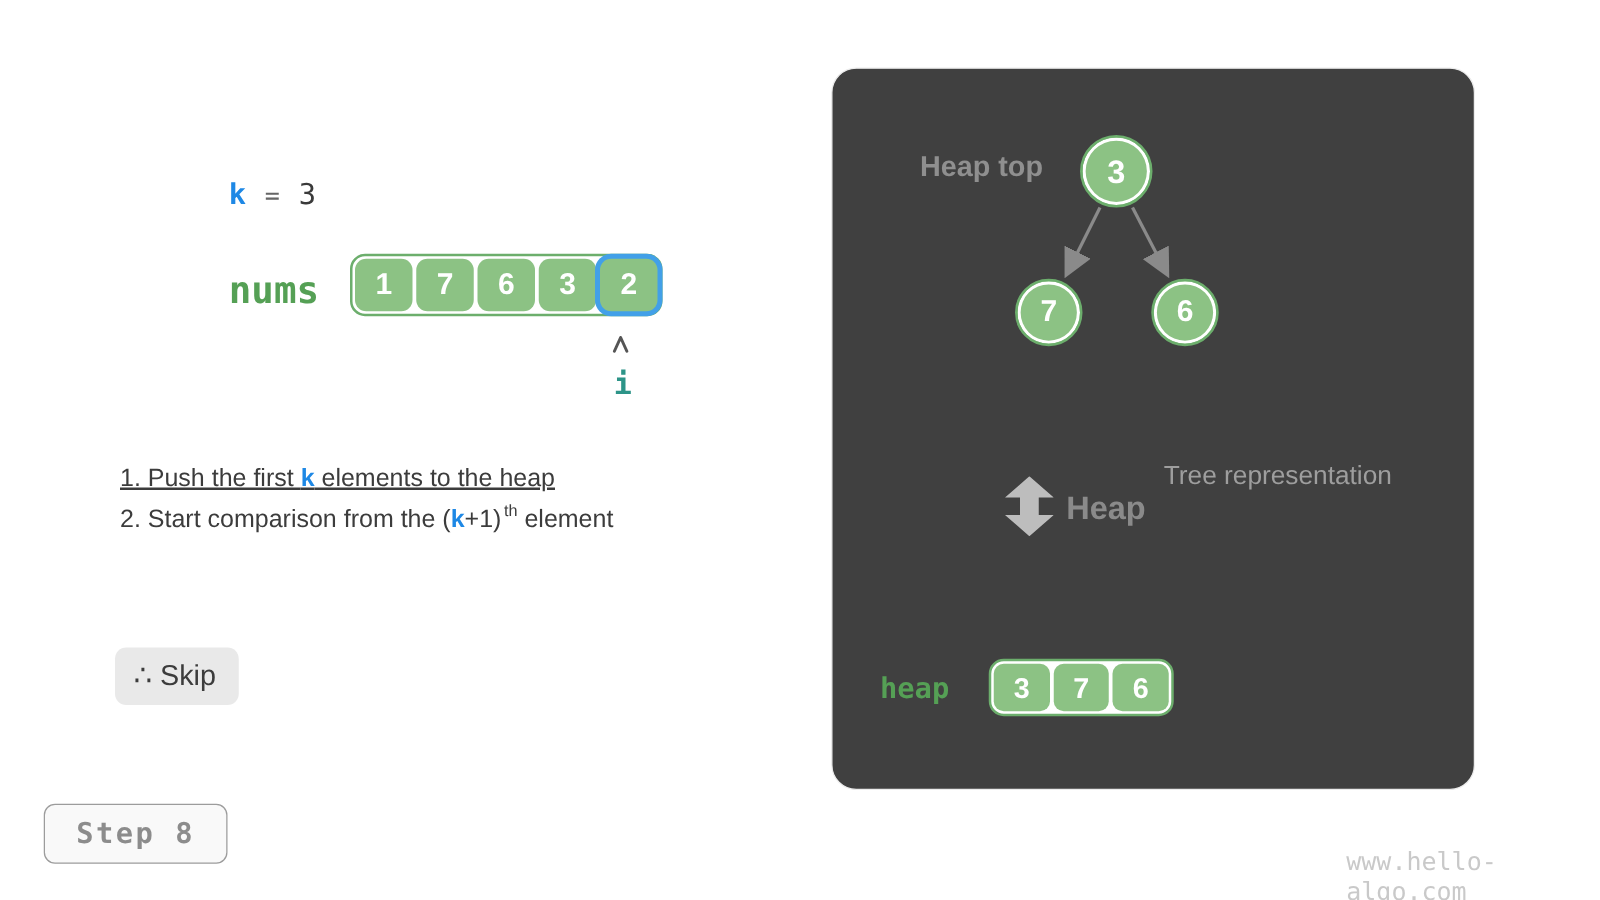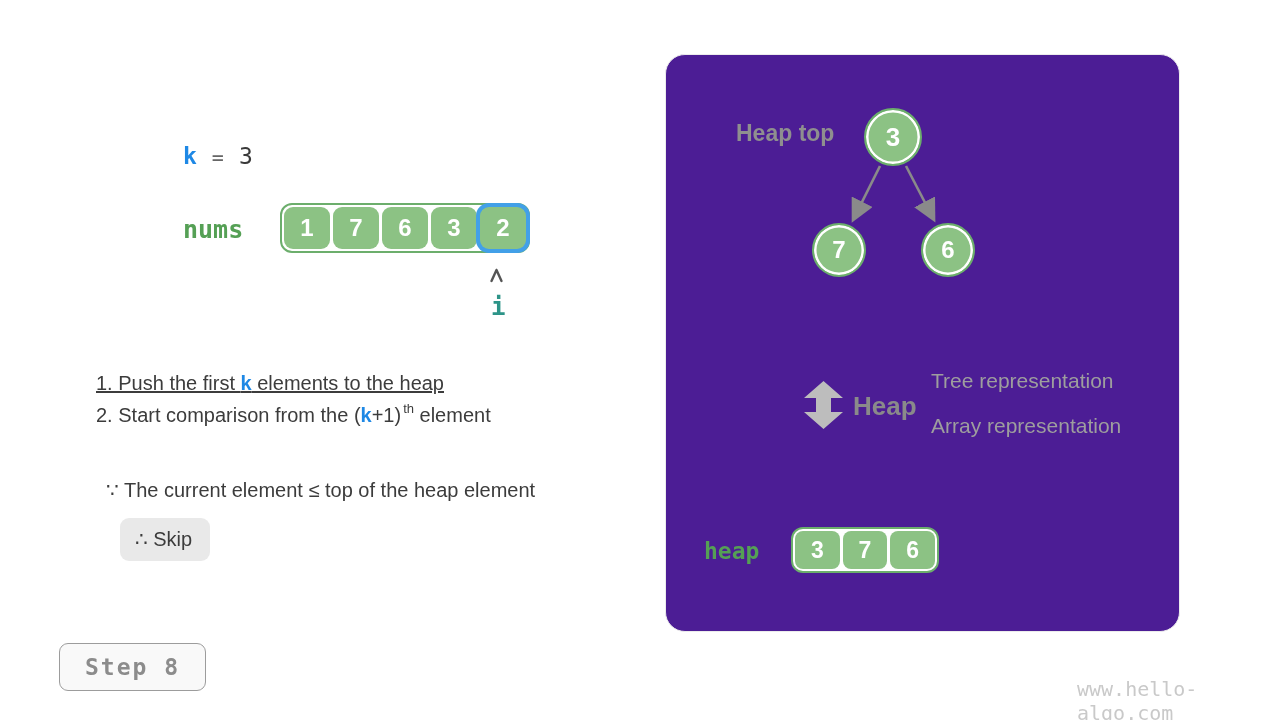--- a/index.html
+++ b/index.html
@@ -11,53 +11,53 @@
 
   
   .k-line { position:absolute; left:183px; top:143px; display:flex; align-items:baseline; gap:15px;
             font-family:"DejaVu Sans Mono", monospace; font-size:23px; }
   .k-line .var { color:#1e88e5; font-weight:bold; }
   .k-line .op  { color:#666; font-size:20px; }
   .k-line .val { color:#3a3a3a; }
 
   
   .nums-label { position:absolute; left:183px; top:215px; font-family:"DejaVu Sans Mono", monospace;
-                font-weight:bold; font-size:25px; color:#55a055; }
+                font-weight:bold; font-size:30px; color:#55a055; }
   .array-box { position:absolute; display:flex; align-items:center; gap:3px;
                background:#ffffff; border:2px solid #6cae6c; border-radius:12px; padding:2px; }
   .nums-array { left:280px; top:203px; width:250px; height:50px; }
   .cell { flex:1; height:100%; background:#8cc284; border-radius:9px; color:#ffffff;
           font-weight:bold; font-size:24px; display:flex; align-items:center; justify-content:center; }
   .cell.hl { box-shadow:0 0 0 4px #42a0e8; }
 
   
   .pointer-caret { position:absolute; left:489px; top:268px; }
   .pointer-label { position:absolute; left:491px; top:293px; font-family:"DejaVu Sans Mono", monospace;
                    font-weight:bold; font-size:24px; color:#2d9488; }
 
   
   .instr { position:absolute; font-size:20px; color:#3c3c3c; white-space:nowrap; }
   .instr .kblue { color:#1e88e5; font-weight:bold; }
   .instr sup { font-size:13px; position:relative; top:-1px; margin-left:2px; }
   .instr1 { left:96px;  top:372px;text-decoration:underline; }
   .instr2 { left:96px;  top:402px; }
   .instr3 { left:106px; top:478px; }
   .skip-box { position:absolute; left:92px; top:518px; background:#e9e9e9; border-radius:9px;
-              padding:9px 18px 10px 15px; font-size:20px; color:#3c3c3c;margin-left:28px; }
+              padding:9px 18px 10px 15px; font-size:23px; color:#3c3c3c; }
 
   
   .step-badge { position:absolute; left:35px; top:643px; width:147px; height:48px;
                 border:1.5px solid #9c9c9c; border-radius:9px; background:#f9f9f9;
                 display:flex; align-items:center; justify-content:center;
                 font-family:"DejaVu Sans Mono", monospace; font-weight:bold; font-size:23px;
-                color:#8c8c8c; letter-spacing:2px;margin-left:24px; }
+                color:#8c8c8c; letter-spacing:2px; }
 
   
   .panel { position:absolute; left:665px; top:54px; width:515px; height:578px;
-           background:#4c1d95; border:1px solid #ececec; border-radius:20px; }
+           background:#404040; border:1px solid #ececec; border-radius:20px; }
   .heap-top-label { position:absolute; left:70px; top:65px; font-weight:bold; font-size:23px; color:#8f8f8f; }
   .edges { position:absolute; left:0; top:0; pointer-events:none; }
   .node { position:absolute; border-radius:50%; border:2.5px solid #6cae6c; background:#8cc284;
           box-shadow:inset 0 0 0 2.5px #ffffff; display:flex; align-items:center; justify-content:center;
           color:#ffffff; font-weight:bold; font-size:26px; }
   .node.root  { left:198px; top:53px;  width:58px; height:58px; }
   .node.child { width:54px; height:54px; font-size:24px; }
   .node.left  { left:146px; top:168px; }
   .node.right { left:255px; top:168px; }
 
@@ -97,21 +97,20 @@
 
   <svg class="pointer-caret" width="15" height="16" viewBox="0 0 15 16">
     <path d="M7.5 2 L2.5 13 M7.5 2 L12.5 13" stroke="#555" stroke-width="2.4" fill="none" stroke-linecap="round"></path>
   </svg>
   <div class="pointer-label">i</div>
 
   <div class="instr instr1"><span>1. Push the first </span><span class="kblue">k</span><span> elements to the heap</span></div>
 
   <div class="instr instr2"><span>2. Start comparison from the (</span><span class="kblue">k</span><span>+1)</span><sup>th</sup><span> element</span></div>
 
-  <div class="instr instr3">∵ The current element ≤ top of the heap element</div>
 
   <div class="skip-box">∴ Skip</div>
 
   <div class="step-badge">Step 8</div>
 
   <div class="panel">
     <div class="heap-top-label">Heap top</div>
 
     <svg class="edges" width="515" height="578" viewBox="0 0 515 578">
       <defs>
@@ -125,21 +124,20 @@
 
     <div class="node root">3</div>
     <div class="node child left">7</div>
     <div class="node child right">6</div>
 
     <svg class="updown-icon" width="39" height="48" viewBox="0 0 39 48">
       <polygon points="19.5,0 39,17 27,17 27,31 39,31 19.5,48 0,31 12,31 12,17 0,17" fill="#bdbdbd"></polygon>
     </svg>
     <div class="heap-word">Heap</div>
     <div class="rep-line rep1">Tree representation</div>
-    <div class="rep-line rep2">Array representation</div>
 
     <div class="heap-label">heap</div>
     <div class="array-box heap-array">
       <div class="cell">3</div>
       <div class="cell">7</div>
       <div class="cell">6</div>
     </div>
   </div>
 
   <div class="watermark">www.hello-algo.com</div>

